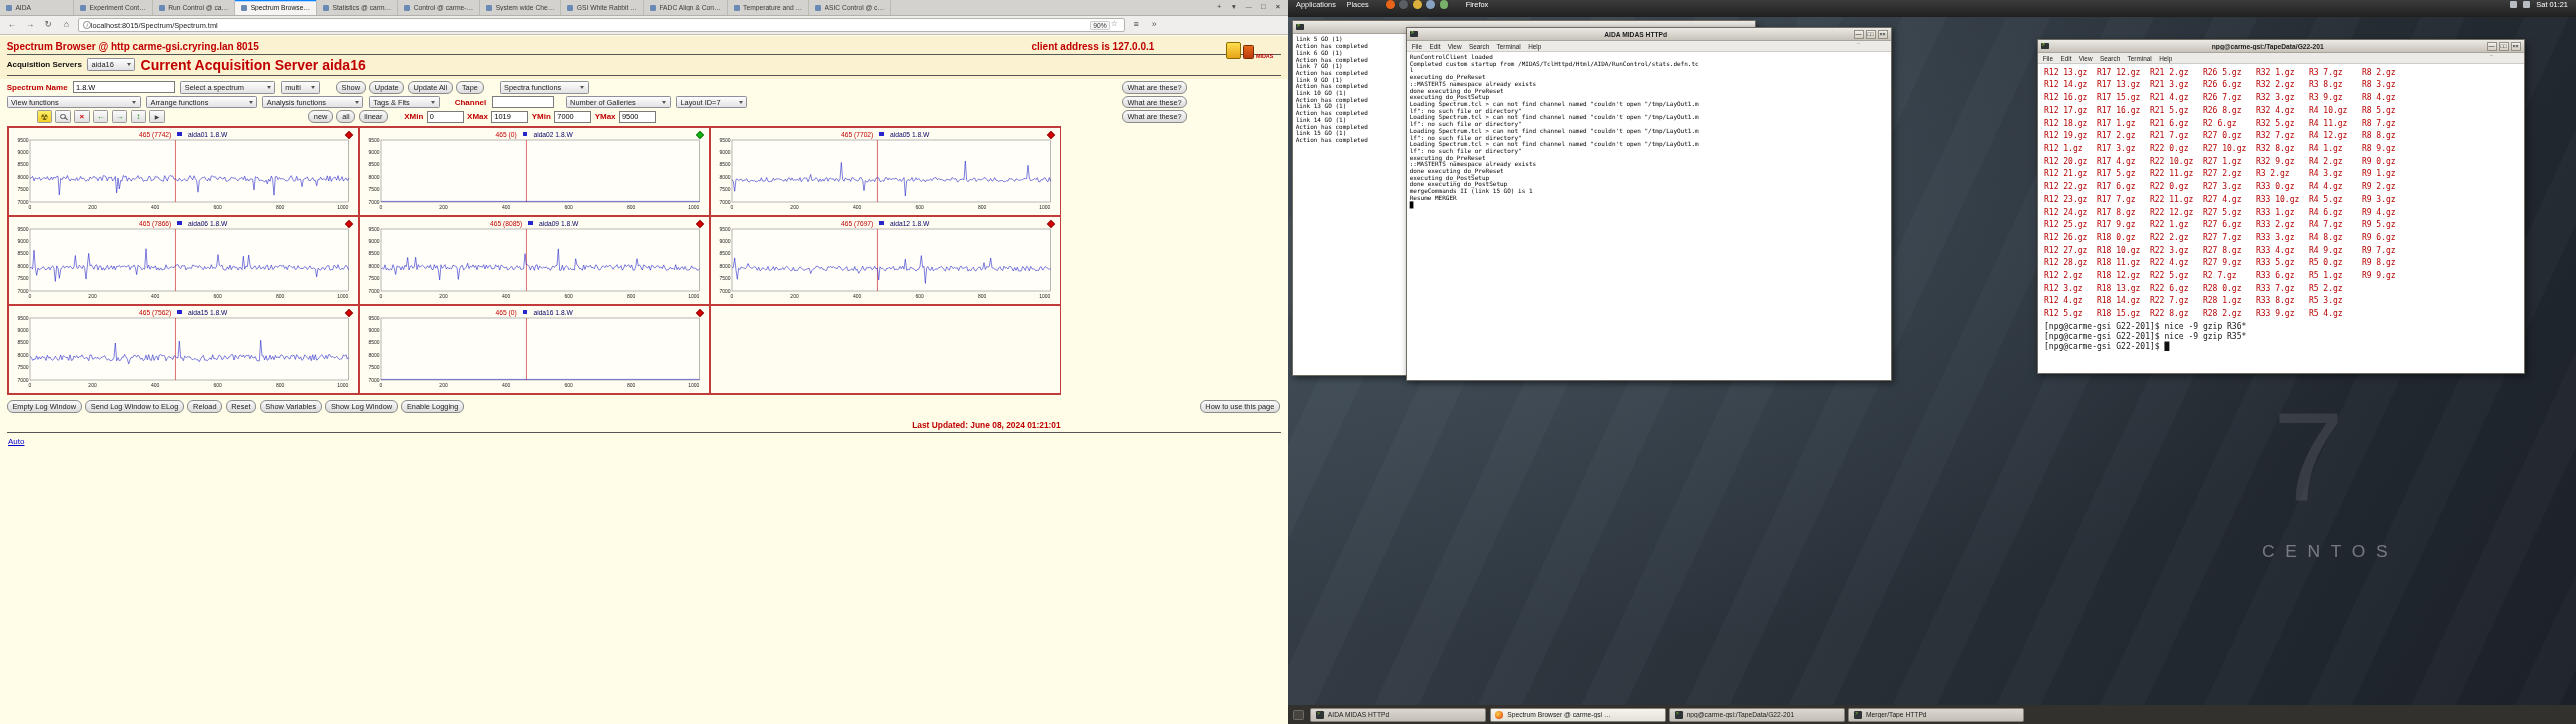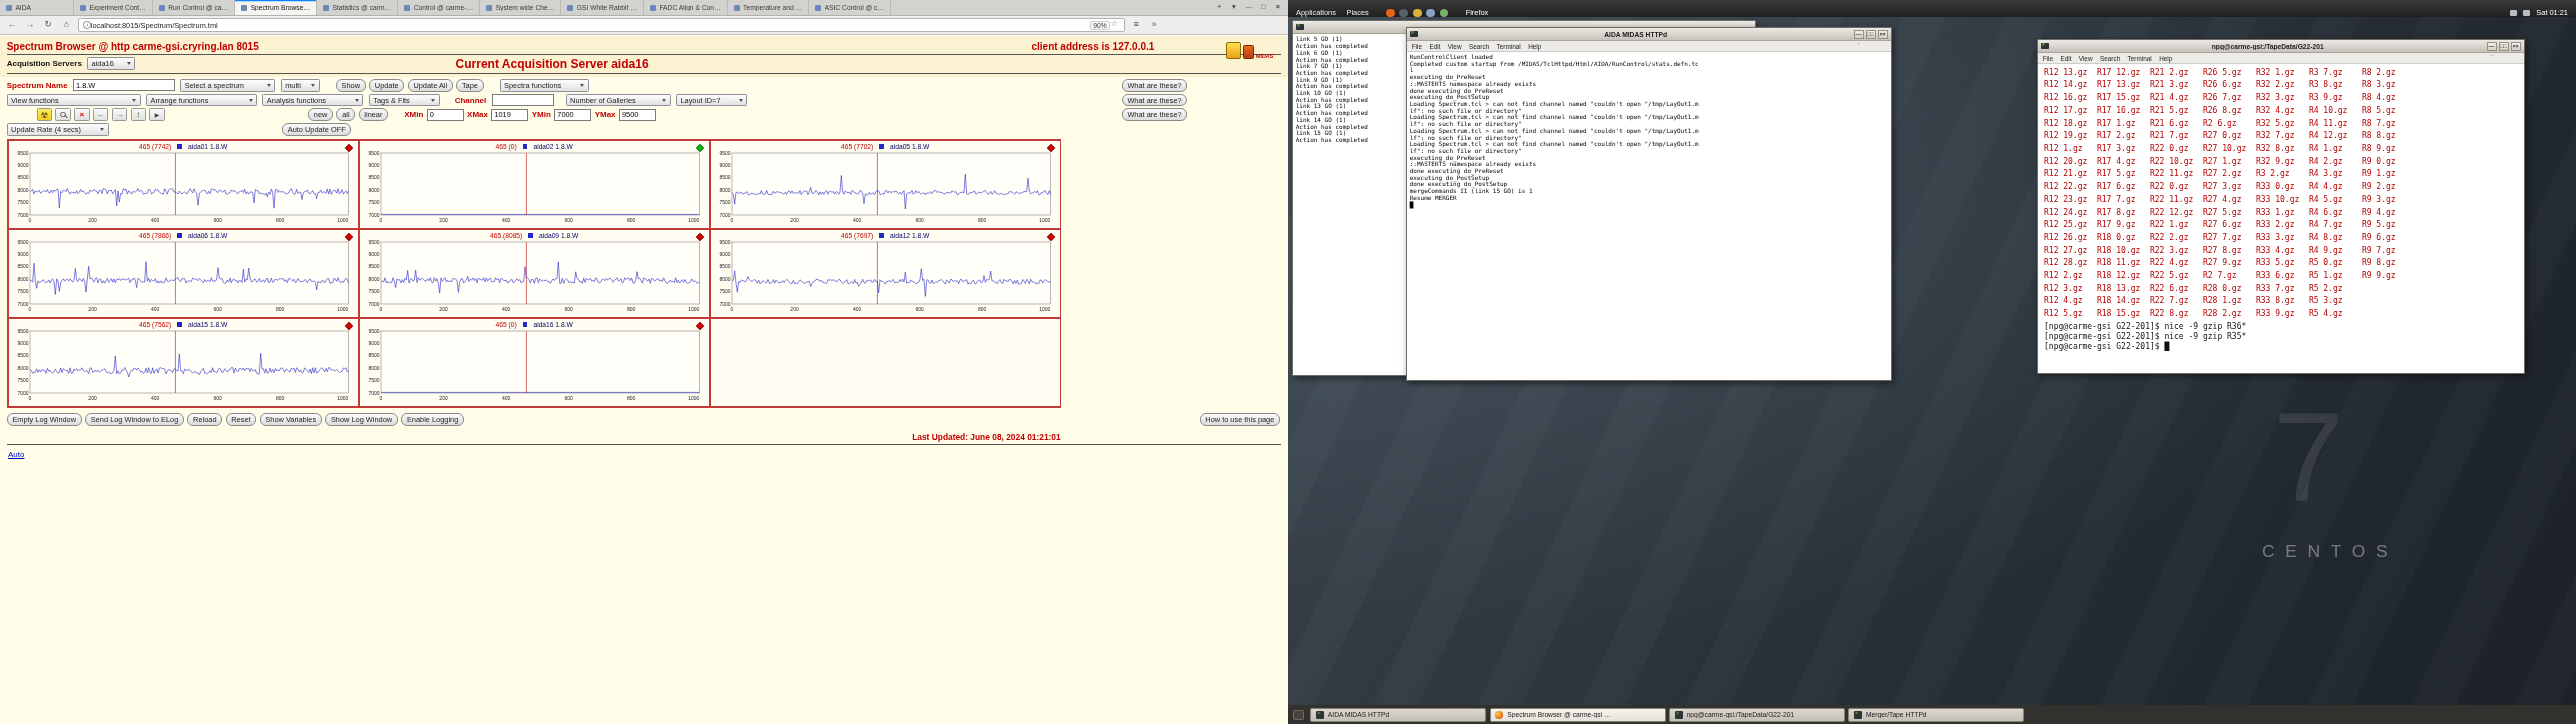--- a/index.html
+++ b/index.html
@@ -47,21 +47,21 @@
   .t1{font-size:10px}
   hr.divider{border:none;border-top:0.7px solid #555;margin:2px 0}
   .row{display:flex;align-items:center;gap:5.4px;margin:2px 0;position:relative}
   .fsel{display:inline-flex;align-items:center;gap:4px;border:0.7px solid #8f8f9c;background:linear-gradient(#fdfdfd,#e2e2e2);height:12.7px;padding:0 3.4px;font-size:7.4px;color:#222;border-radius:1.3px}
   .caret{width:0;height:0;border-left:2.7px solid transparent;border-right:2.7px solid transparent;border-top:3.4px solid #555;margin-left:auto}
   .tin{height:12px;border:0.7px solid #7a7a7a;background:#fff;font-size:7.4px;padding:0 2px;font-family:"Liberation Sans",sans-serif}
   .btn{height:12.7px;font-size:7.4px;padding:0 4.7px;background:linear-gradient(#fafafa,#dcdcdc);border:0.7px solid #8a8a8a;border-radius:6px;color:#222;font-family:"Liberation Sans",sans-serif}
   .w55{width:37px}.w90{width:62px}.w150{width:102px}
   .s70{width:48px}.s140{width:95px}.s58{width:39px}.s130{width:89px}
   .s200{width:134px}.s165{width:111px}.s150{width:101px}.s105{width:71px}.s155{width:105px}.s152{width:102px}
-  .cur{font-size:12px;margin-left:315px}
+  .cur{font-size:14px;}
   .client{margin-left:auto;margin-right:127px}
   .what{position:absolute;right:94px}
   .logo{position:absolute;right:8px;top:1.3px;display:flex;align-items:flex-end;gap:2px}
   .logo-a{width:14.8px;height:17.4px;background:linear-gradient(#ffe14d,#e8a21a);border:0.7px solid #8a6b00;border-radius:2px}
   .logo-b{width:10.7px;height:14.8px;background:linear-gradient(#e86a1a,#b93a10);border:0.7px solid #7a2a00;border-radius:1.3px}
   .logo-t{font-size:5.4px;color:#b00;font-weight:bold}
   .grp{display:inline-flex;align-items:center;gap:3.4px}
   .iconbtn{display:inline-flex;align-items:center;justify-content:center;width:15.4px;height:12.7px;border:0.7px solid #999;background:linear-gradient(#fbfbfb,#e0e0e0);font-size:8px;border-radius:1.3px}
   .radiation-icon{color:#574a00;background:linear-gradient(#ffef66,#f3cf25);font-size:8.7px}
   .delete-icon{color:#c00;font-weight:bold}
@@ -77,21 +77,21 @@
   .ppeak{color:#c00000}
   .swatch{width:4.7px;height:4.7px;background:#2626c9;display:inline-block}
   .pser{color:#000066}
   .diamond{position:absolute;top:3.4px;right:5.4px;width:6px;height:6px;transform:rotate(45deg);border:0.7px solid rgba(0,0,0,.35)}
   .foot{margin-top:4.7px}
   .howto{position:absolute;right:1.3px}
   .lastupd{color:#c00000;font-weight:bold;text-align:right;width:1054px;margin-top:6.7px;font-size:8.4px}
   .home{color:#0000cc;text-decoration:underline;font-size:8px;display:inline-block;margin:2.7px 0 0 1.3px}
 
   
-  .panel{position:absolute;top:0;left:0;right:0;height:17.4px;background:linear-gradient(#3c3c3c,#1f1f1f);color:#e6e6e6;font-size:7.4px;display:flex;align-items:flex-end;gap:10.7px;padding:0 8px;z-index:30}
+  .panel{position:absolute;top:0;left:0;right:0;height:17.4px;background:linear-gradient(#3c3c3c,#1f1f1f);color:#e6e6e6;font-size:7.4px;display:flex;align-items:flex-start;gap:10.7px;padding:0 8px;z-index:30}
   .pmenu{color:#eee}
   .plaunchers{display:flex;gap:4.7px;margin-left:6.7px}
   .launch{width:8.7px;height:8.7px;border-radius:50%;display:inline-block;box-shadow:0 0 1.3px rgba(0,0,0,.6)}
   .papp{color:#fff;margin-left:6.7px}
   .panel-right{margin-left:auto;display:flex;align-items:center;gap:6px}
   .picon{width:7.4px;height:6.7px;background:#b9bec5;border-radius:1.3px;display:inline-block}
   .pclock{color:#fff}
   .wm7{position:absolute;left:985px;top:394px;font-size:127px;color:rgba(255,255,255,.10);line-height:1;z-index:1}
   .wmtext{position:absolute;left:974px;top:541px;letter-spacing:10.7px;font-size:17.4px;color:rgba(255,255,255,.38);z-index:1}
   .xwin{position:absolute;background:#fff;border:0.7px solid #6f6b63;box-shadow:2px 2.7px 6.7px rgba(0,0,0,.5)}
@@ -296,27 +296,20 @@
             <span class="red rlabel" data-name="xmax-label">XMax</span>
             <input class="tin w55" data-name="xmax-input" value="1019" style="">
             <span class="red rlabel" data-name="ymin-label">YMin</span>
             <input class="tin w55" data-name="ymin-input" value="7000" style="">
             <span class="red rlabel" data-name="ymax-label">YMax</span>
             <input class="tin w55" data-name="ymax-input" value="9500" style="">
           </span>
         <button class="btn what" data-name="what-are-these-button">What are these?</button>
       </div>
 
-      <div class="row">
-        <span class="fsel s152" data-name="update-rate-select">
-            <span>Update Rate (4 secs)</span>
-            <i class="caret" data-name="chevron-down-icon"></i>
-          </span>
-        <button class="btn" data-name="auto-update-button" style="margin-left:168px">Auto Update OFF</button>
-      </div>
 
       <div class="plot-grid" id="plot-grid" data-name="spectrum-gallery">
           <div class="pcell" data-name="spectrum-plot-cell"><div class="plegend" data-name="plot-legend">
               <span class="ppeak" data-name="plot-peak-label">465 (7742)</span>
               <span class="swatch" data-name="legend-swatch-icon"></span>
               <span class="pser" data-name="plot-series-label">aida01 1.8.W</span>
             </div><span class="diamond" data-name="status-diamond-icon" style="background: rgb(221, 0, 0);"></span><svg width="344" height="72" viewBox="0 0 513 108" data-name="spectrum-plot" style="font-size:12px">
               <rect x="27" y="3" width="478" height="93" fill="#fffef9" stroke="#666" stroke-width="0.7"></rect>
               <text x="25" y="5.5" text-anchor="end" font-size="7.5" fill="#222" font-family="Liberation Sans, sans-serif">9500</text>
               <text x="25" y="24.1" text-anchor="end" font-size="7.5" fill="#222" font-family="Liberation Sans, sans-serif">9000</text>

